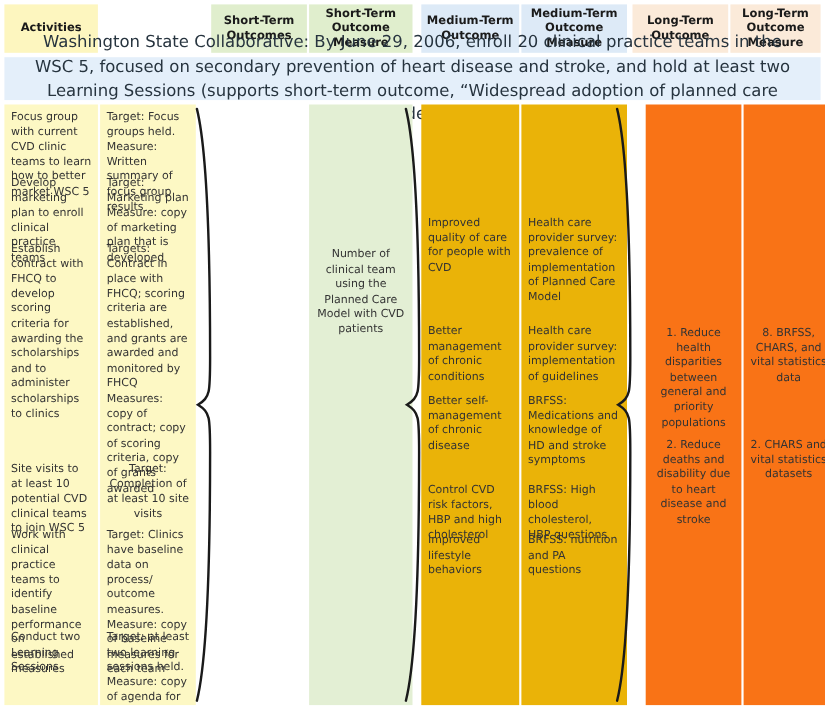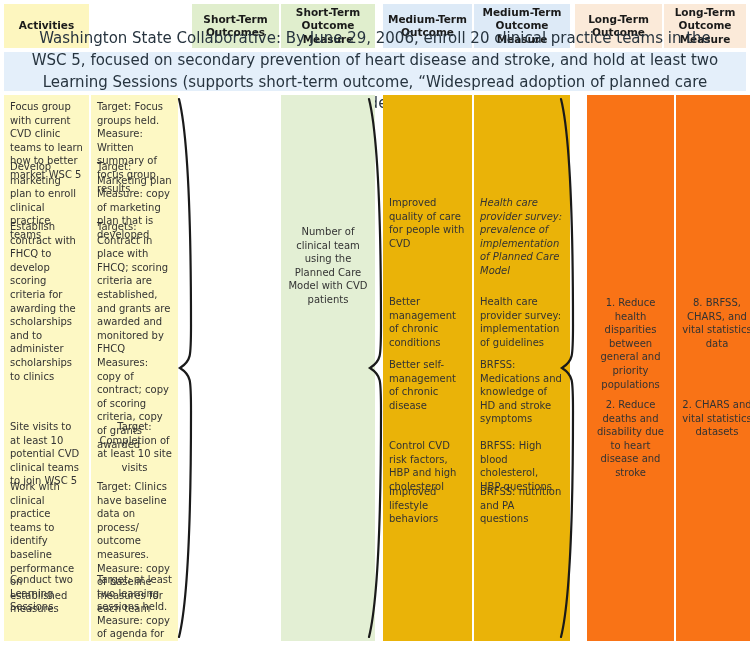--- a/index.html
+++ b/index.html
@@ -132,21 +132,21 @@
 
   <div class="col tinted-blue" style="left:383px;width:89px;">
     <div class="cell left" style="left:0;top:101px;width:89px;">Improved quality of care for people with CVD</div>
     <div class="cell left" style="left:0;top:263px;width:89px;">Better self-management of chronic disease</div>
     <div class="cell left" style="left:0;top:200px;width:89px;">Better management of chronic conditions</div>
     <div class="cell left" style="left:0;top:344px;width:89px;">Control CVD risk factors, HBP and high cholesterol</div>
     <div class="cell left" style="left:0;top:390px;width:89px;">Improved lifestyle behaviors</div>
   </div>
 
   <div class="col tinted-blue" style="left:474px;width:96px;">
-    <div class="cell left" style="left:0;top:101px;width:96px;font-style:italic;">Health care provider survey: prevalence of implementation of Planned Care Model</div>
+    <div class="cell left" style="left:0;top:101px;width:96px;">Health care provider survey: prevalence of implementation of Planned Care Model</div>
     <div class="cell left" style="left:0;top:200px;width:96px;">Health care provider survey: implementation of guidelines</div>
     <div class="cell left" style="left:0;top:263px;width:96px;">BRFSS: Medications and knowledge of HD and stroke symptoms</div>
     <div class="cell left" style="left:0;top:344px;width:92px;">BRFSS: High blood cholesterol, HBP questions</div>
     <div class="cell left" style="left:0;top:390px;width:96px;">BRFSS: nutrition and PA questions</div>
   </div>
 
   <div class="col tinted-peach" style="left:575px;width:87px;">
     <div class="cell center" style="left:0;top:201px;width:87px;">1. Reduce health disparities between general and priority populations</div>
     <div class="cell center" style="left:0;top:303px;width:87px;">2. Reduce deaths and disability due to heart disease and stroke</div>
   </div>

